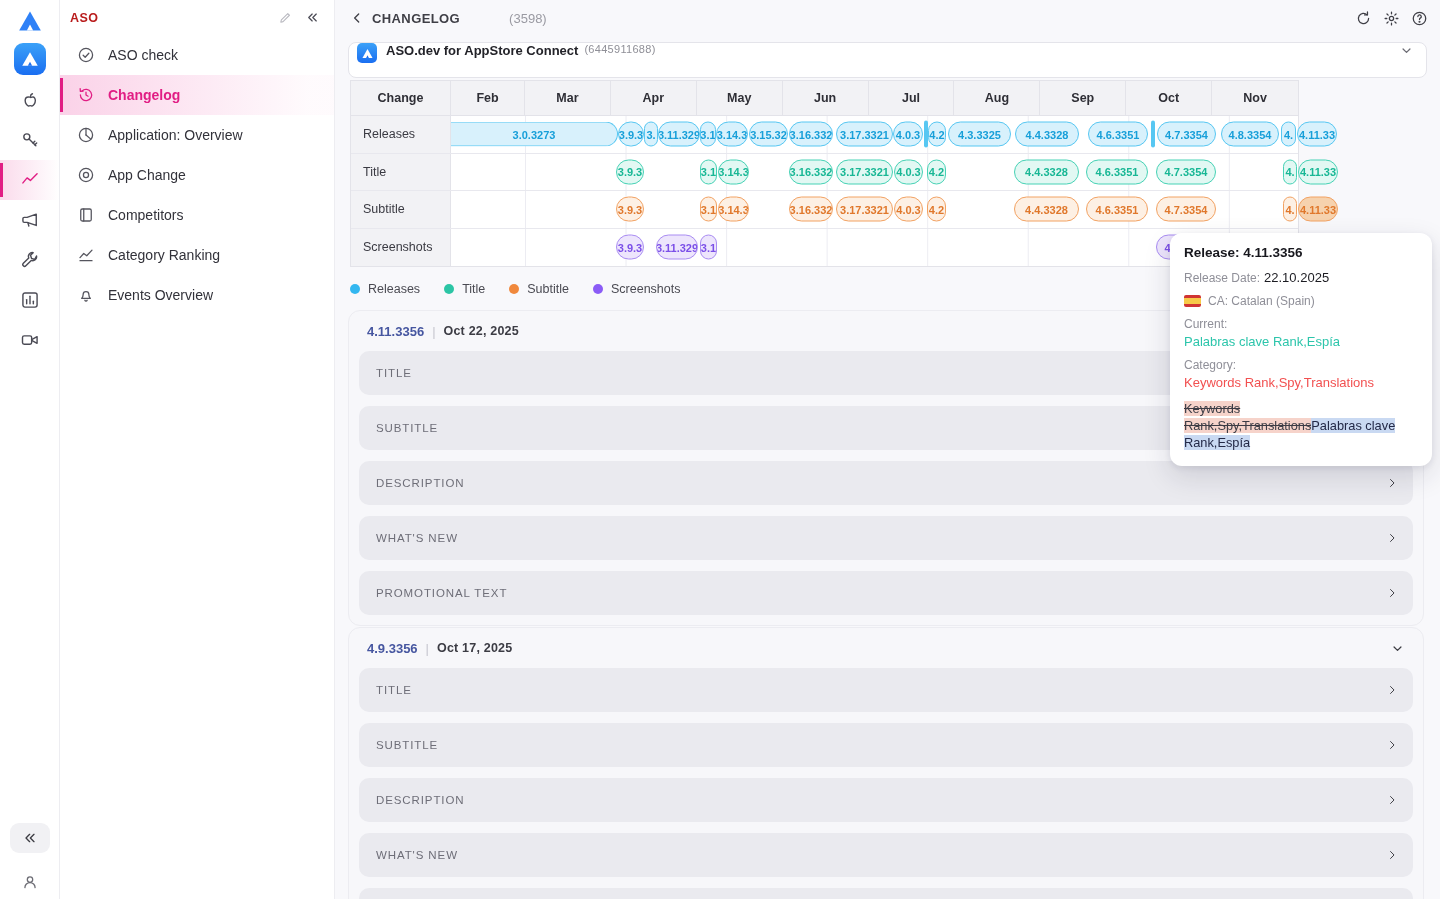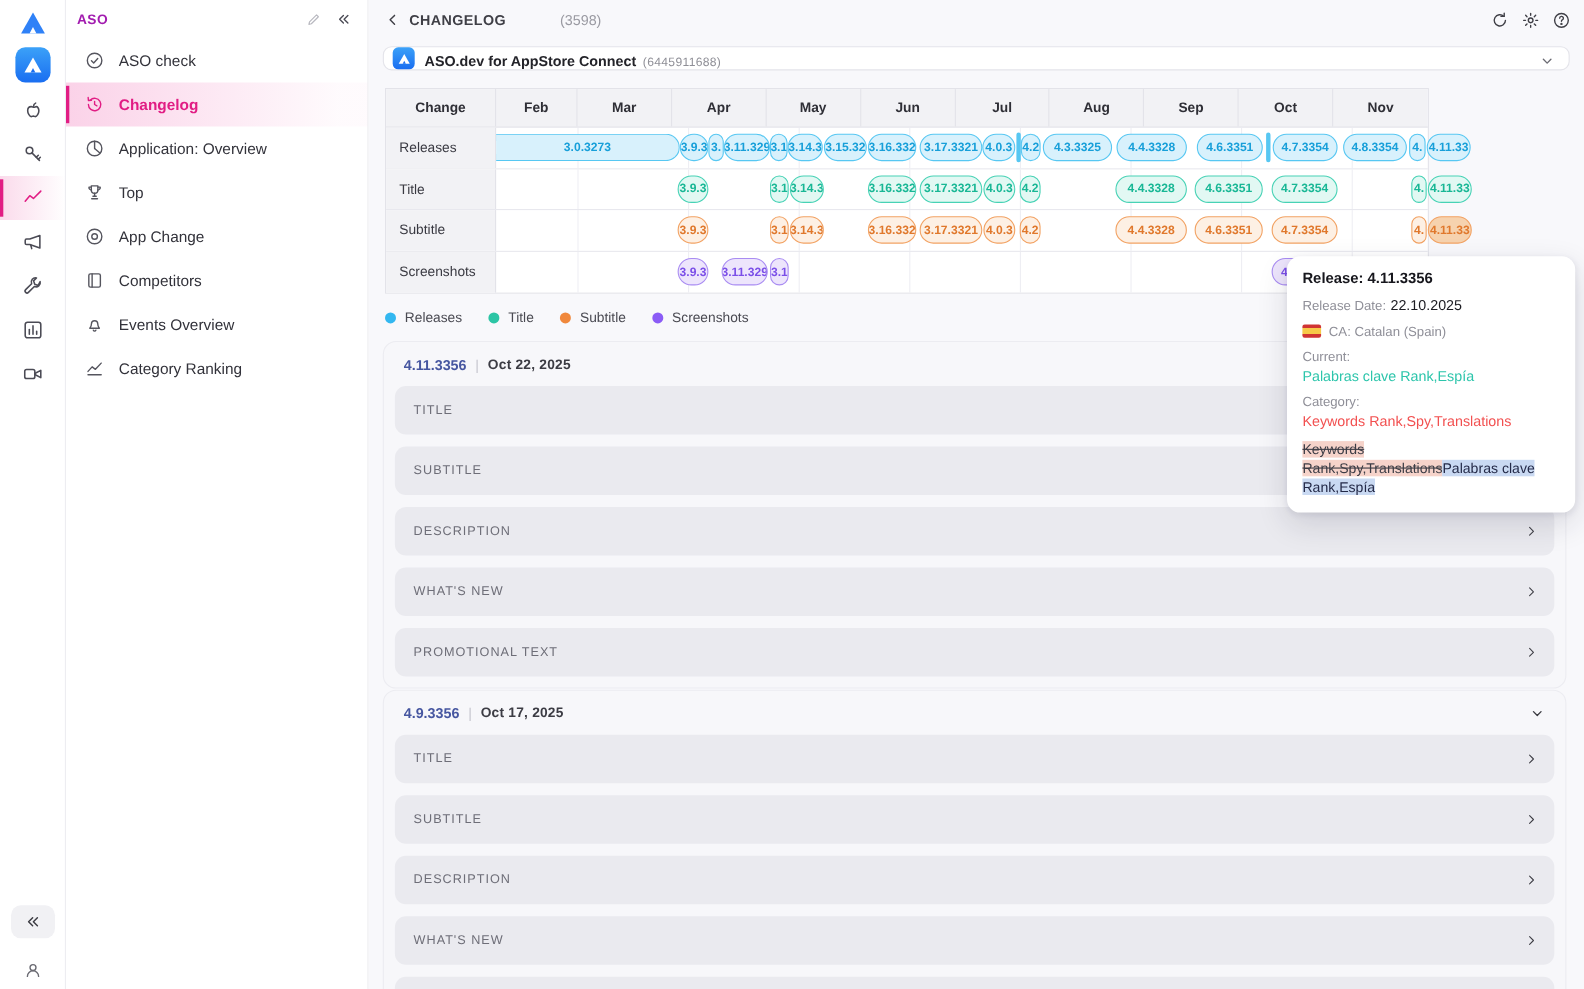--- a/index.html
+++ b/index.html
@@ -23,42 +23,42 @@
     background:linear-gradient(90deg, rgba(225,29,132,.16), rgba(225,29,132,0)); }
   .rail-item.active::before { content:""; position:absolute; left:0; top:3px; bottom:3px; width:3px; background:#e11d84; }
   .rail-collapse { position:absolute; bottom:46px; left:10px; width:40px; height:30px; border-radius:9px;
     background:#f1f1f4; display:flex; align-items:center; justify-content:center; color:#3c3c43; cursor:pointer; }
   .rail-user { position:absolute; bottom:8px; left:21px; color:#6b6b73; }
 
   
   .sidebar { position:absolute; left:60px; top:0; width:275px; height:899px; background:#fff;
     border-right:1px solid #ededf1; z-index:5; }
   .sb-head { height:35px; display:flex; align-items:center; padding:0 14px 0 10px; }
-  .sb-title { flex:1; color:#a21caf; font-size:12.5px; font-weight:700; letter-spacing:.4px; }
+  .sb-title { flex:1; color:#b91c1c; font-size:12.5px; font-weight:700; letter-spacing:.4px; }
   .sb-head-ic { color:#b9b9c0; margin-left:12px; cursor:pointer; }
   .sb-head-ic.dark { color:#4b4b55; }
   .sb-item { height:40px; display:flex; align-items:center; gap:13px; padding-left:17px;
     color:#32323a; font-size:14px; position:relative; cursor:pointer; }
   .sb-item .sb-ic { color:#55555e; display:flex; }
   .sb-item.active { color:#e11d84; font-weight:700;
     background:linear-gradient(90deg, rgba(233,30,140,.20), rgba(233,30,140,.02) 90%); }
   .sb-item.active::before { content:""; position:absolute; left:0; top:3px; bottom:3px; width:3px; background:#e11d84; }
   .sb-item.active .sb-ic { color:#e11d84; }
 
   
   .main { position:absolute; left:335px; top:0; width:1105px; height:899px; }
   .page-head { position:absolute; top:10px; left:14px; display:flex; align-items:center; gap:7px; }
   .ph-back { color:#3f3f46; cursor:pointer; }
   .ph-title { font-size:13px; font-weight:700; letter-spacing:.4px; color:#3f3f46; }
   .ph-count { font-size:13px; color:#9a9aa2;margin-left:42px; }
   .ph-icons { position:absolute; top:10px; right:12px; display:flex; gap:11px; color:#3f3f46; }
   .ph-icons > span { cursor:pointer; }
 
-  .selector { position:absolute; top:42px; left:13px; width:1079px; height:22px; background:#fff;
-    border:1px solid #e4e4ea; border-radius:8px; display:flex; align-items:flex-end; padding:0 12px 0 8px; cursor:pointer; }
+  .selector { position:absolute; top:42px; left:13px; width:1079px; height:36px; background:#fff;
+    border:1px solid #e4e4ea; border-radius:8px; display:flex; align-items:flex-start; padding:0 12px 0 8px; cursor:pointer; }
   .sel-tile { width:20px; height:20px; border-radius:5px; margin-right:9px;
     background:linear-gradient(180deg,#3ba1f8,#1a6ef1); display:flex; align-items:center; justify-content:center; }
   .sel-name { font-size:13px; font-weight:700; color:#232329; }
   .sel-id { font-size:11px; color:#8f8f97; margin-left:6px; letter-spacing:.3px; }
   .sel-chev { margin-left:auto; color:#6b6b73; }
 
   
   .ttable { position:absolute; top:80px; left:15px; width:949px; background:#fff; border:1px solid #e3e3e9; }
   .thead { display:grid; grid-template-columns:100px 74px repeat(9,1fr); height:35px; background:#f2f2f5;
     border-bottom:1px solid #e3e3e9; }
@@ -238,65 +238,52 @@
             <circle cx="12" cy="12" r="8.8"></circle>
             <line x1="12" y1="12" x2="12" y2="3.2"></line>
             <line x1="12" y1="12" x2="18.4" y2="17.5"></line>
           </svg>
         </span>
         <span>Application: Overview</span>
       </div>
       <div class="sb-item">
         <span class="sb-ic">
           <svg width="18" height="18" viewBox="0 0 24 24" fill="none" stroke="currentColor" stroke-width="1.7" stroke-linecap="round" stroke-linejoin="round">
-            <path d="M8 4h8v5a4 4 0 0 1-8 0z"></path>
-            <path d="M8 5.5H5.2a2.9 2.9 0 0 0 3 3.4"></path>
-            <path d="M16 5.5h2.8a2.9 2.9 0 0 1-3 3.4"></path>
-            <line x1="12" y1="13" x2="12" y2="16.5"></line>
-            <path d="M8.5 19.5h7"></path>
-            <path d="M10 16.5h4"></path>
-          </svg>
-        </span>
-        <span>Top</span>
-      </div>
-      <div class="sb-item">
-        <span class="sb-ic">
-          <svg width="18" height="18" viewBox="0 0 24 24" fill="none" stroke="currentColor" stroke-width="1.7" stroke-linecap="round" stroke-linejoin="round">
             <circle cx="12" cy="12" r="8.8"></circle>
             <circle cx="12" cy="12" r="3.4"></circle>
           </svg>
         </span>
         <span>App Change</span>
       </div>
       <div class="sb-item">
         <span class="sb-ic">
           <svg width="18" height="18" viewBox="0 0 24 24" fill="none" stroke="currentColor" stroke-width="1.7" stroke-linecap="round" stroke-linejoin="round">
             <rect x="5" y="4" width="14" height="16" rx="2"></rect>
             <line x1="9" y1="4" x2="9" y2="20"></line>
           </svg>
         </span>
         <span>Competitors</span>
       </div>
       <div class="sb-item">
         <span class="sb-ic">
           <svg width="18" height="18" viewBox="0 0 24 24" fill="none" stroke="currentColor" stroke-width="1.7" stroke-linecap="round" stroke-linejoin="round">
+            <polyline points="4 15.5 9 10 13 13 20 5.5"></polyline>
+            <path d="M4 19.5h16"></path>
+          </svg>
+        </span>
+        <span>Category Ranking</span>
+      </div>
+      <div class="sb-item">
+        <span class="sb-ic">
+          <svg width="18" height="18" viewBox="0 0 24 24" fill="none" stroke="currentColor" stroke-width="1.7" stroke-linecap="round" stroke-linejoin="round">
             <path d="M6.2 16.5h11.6c-1.5-1.6-2-3.2-2-5.3a3.8 3.8 0 0 0-7.6 0c0 2.1-.5 3.7-2 5.3z"></path>
             <path d="M10.5 19a1.6 1.6 0 0 0 3 0"></path>
           </svg>
         </span>
         <span>Events Overview</span>
-      </div>
-      <div class="sb-item">
-        <span class="sb-ic">
-          <svg width="18" height="18" viewBox="0 0 24 24" fill="none" stroke="currentColor" stroke-width="1.7" stroke-linecap="round" stroke-linejoin="round">
-            <polyline points="4 15.5 9 10 13 13 20 5.5"></polyline>
-            <path d="M4 19.5h16"></path>
-          </svg>
-        </span>
-        <span>Category Ranking</span>
       </div>
     </div>
 </div>
 
 <div class="main">
 
   <div class="page-head">
     <span class="ph-back">
         <svg width="16" height="16" viewBox="0 0 24 24" fill="none" stroke="currentColor" stroke-width="2" stroke-linecap="round" stroke-linejoin="round">
           <polyline points="14.5 6 8.5 12 14.5 18"></polyline>

